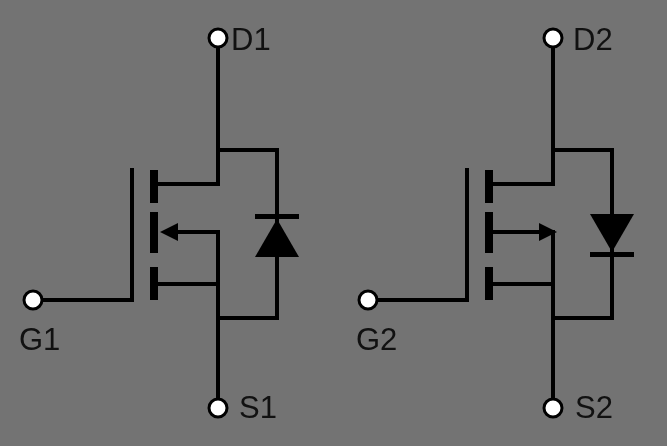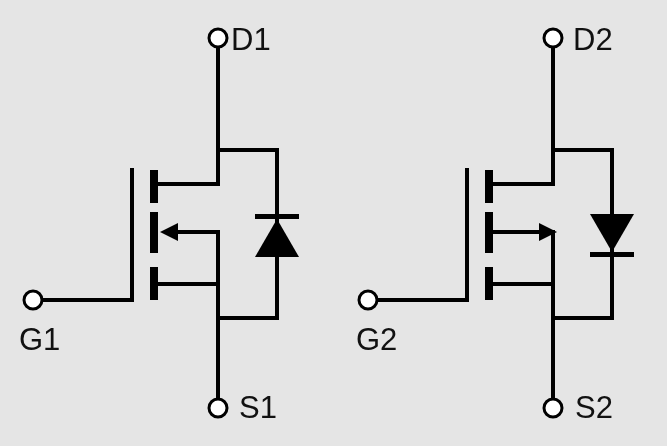--- a/index.html
+++ b/index.html
@@ -8,21 +8,21 @@
     width: 667px;
     height: 446px;
     background: #ffffff;
     overflow: hidden;
     font-family: "Liberation Sans", sans-serif;
   }
   .canvas-wrap {
     position: relative;
     width: 667px;
     height: 446px;
-    background: #e5e5e5;
+    background: #737373;
   }
   svg text {
     font-family: "Liberation Sans", sans-serif;
     font-size: 31px;
     fill: #111111;
   }
   .wire {
     stroke: #000000;
     stroke-width: 4;
     fill: none;

